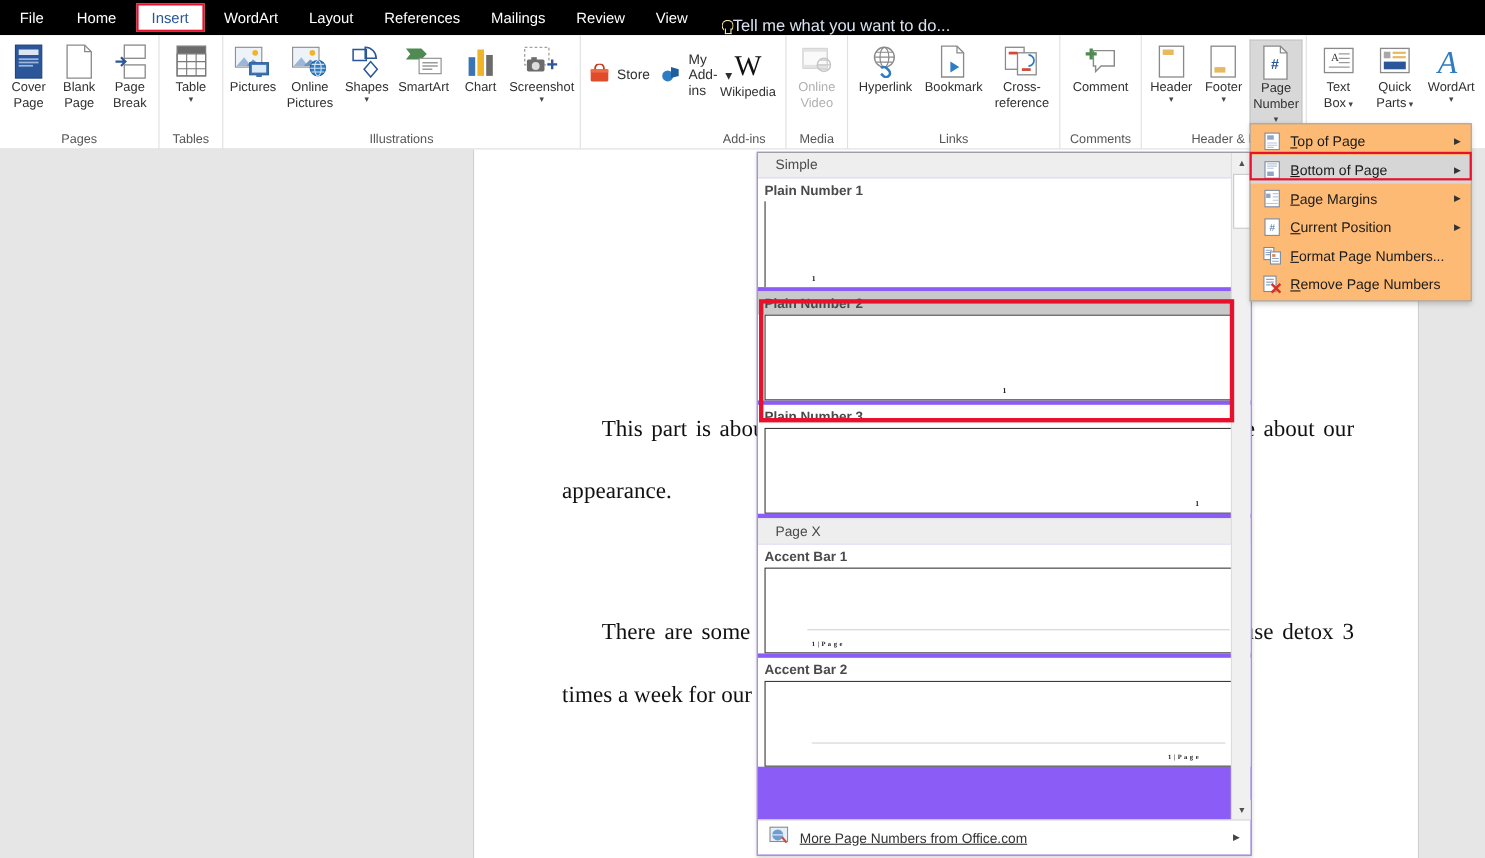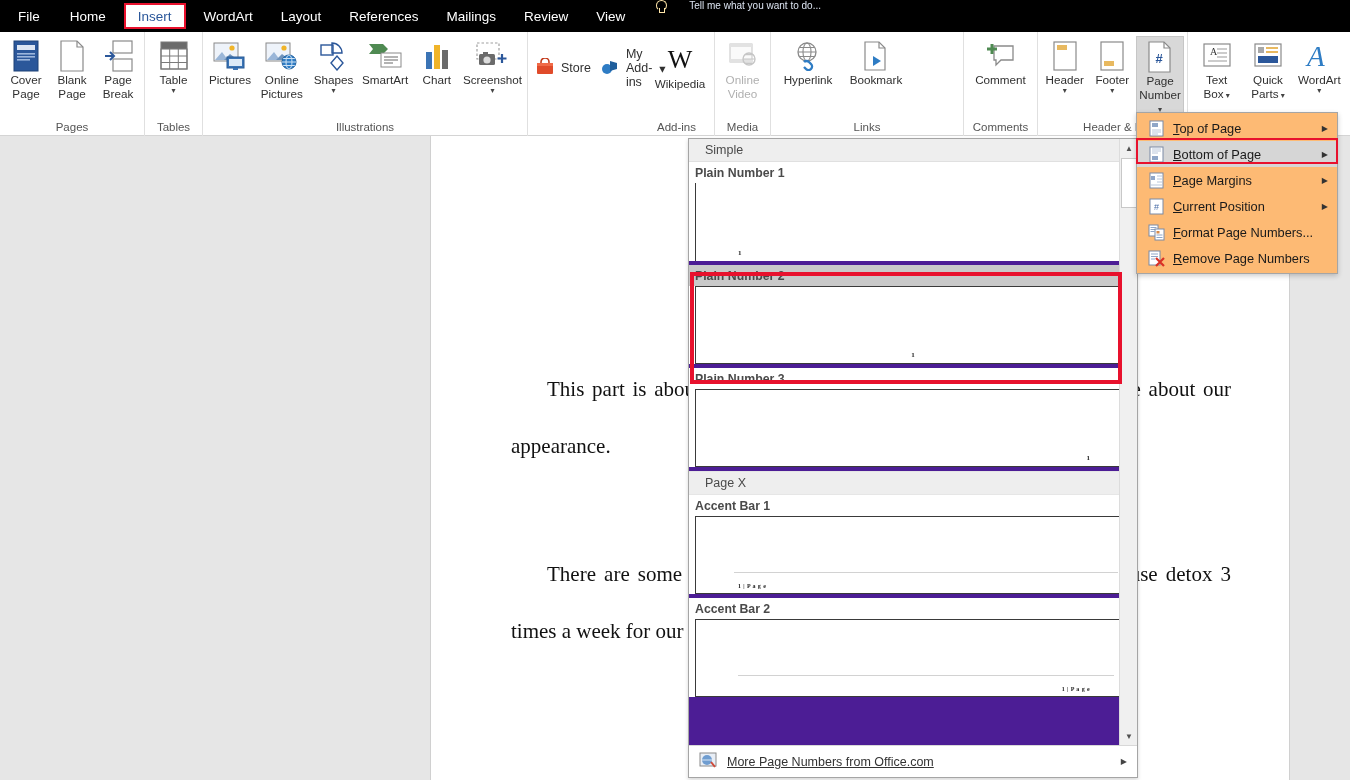--- a/index.html
+++ b/index.html
@@ -36,22 +36,22 @@
     background: #ffffff;
     color: #2b579a;
     height: 26px;
     display: flex; align-items: center;
     padding: 0 12px;
     border: 2px solid #e8112d;
     margin: 3px 4px;
     font-size: 13.5px;
   }
   .tellme {
-    display: flex; align-items: flex-start; gap: 23px;
-    color: #dbe3f0; font-size: 10px;
+    display: flex; align-items: flex-end; gap: 0;
+    color: #dbe3f0; font-size: 15px;
     padding-left: 16px;
   }
   .bulb {
     display:inline-block; width: 11px; height: 14px; position: relative;
   }
   .bulb::before {
     content: ""; position: absolute; left: 1px; top: 0;
     width: 9px; height: 9px; border: 1.4px solid #ffe6a8; border-radius: 50%;
     border-bottom-color: transparent;
   }
@@ -125,21 +125,21 @@
     font-family: "Liberation Serif", serif;
     font-size: 21px; color: #111; line-height: 57px;
     text-align: justify; text-indent: 36px;
   }
   #para1 { top: 225px; }
   #para2 { top: 410px; }
 
   
   .gallery {
     position: absolute; left: 688px; top: 138px; width: 450px; height: 640px;
-    background: #4c1d95; border: 1px solid #a5a5a5;
+    background: #8b5cf6; border: 1px solid #a5a5a5;
     box-shadow: 0 2px 4px rgba(0,0,0,0.16);
     overflow: hidden;
   }
   .gal-head {
     background: #eeeeee; color: #4a4a4a; font-size: 12.5px;
     padding: 4px 0 4px 16px; border-bottom: 1px solid #e0e0e0;
   }
   .gal-item { padding: 0; background: #ffffff; position: relative; }
   .gal-item-title {
     font-size: 12.3px; font-weight: bold; color: #4a4a4a;
@@ -464,20 +464,33 @@
         </div>
         <div class="btn xwide">
           <div class="ico">
             <svg width="28" height="30" viewBox="0 0 28 30">
                 <path d="M3 1 h14 l6 6 v22 h-20 z" fill="#fff" stroke="#8a8a8a" stroke-width="1.2"></path>
                 <path d="M17 1 v6 h6" fill="none" stroke="#8a8a8a" stroke-width="1.2"></path>
                 <path d="M11 15 l8 5 l-8 5 z" fill="#2e7cc4"></path>
               </svg>
           </div>
           <div class="lbl">Bookmark</div>
+        </div>
+        <div class="btn xwide">
+          <div class="ico">
+            <svg width="32" height="30" viewBox="0 0 32 30">
+                <rect x="1" y="2" width="17" height="20" fill="#fff" stroke="#8a8a8a" stroke-width="1.2"></rect>
+                <rect x="12" y="7" width="17" height="20" fill="#fff" stroke="#8a8a8a" stroke-width="1.2"></rect>
+                <rect x="4" y="6" width="8" height="2.5" fill="#d04a3a"></rect>
+                <rect x="16" y="21" width="8" height="2.5" fill="#d04a3a"></rect>
+                <path d="M22 9 a5 5 0 0 1 0 10" fill="none" stroke="#2e7cc4" stroke-width="1.6"></path>
+              </svg>
+          </div>
+          <div class="lbl">Cross-</div>
+          <div class="lbl">reference</div>
         </div>
       </div>
       <div class="rgroup-label">Links</div>
     </div>
 
     <div class="rgroup" style="width:74px">
       <div class="rgroup-body">
         <div class="btn xwide">
           <div class="ico">
             <svg width="30" height="28" viewBox="0 0 30 28">

